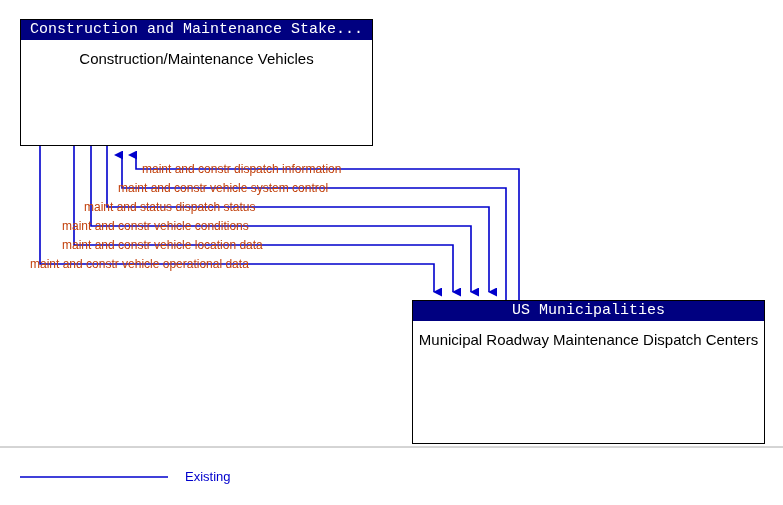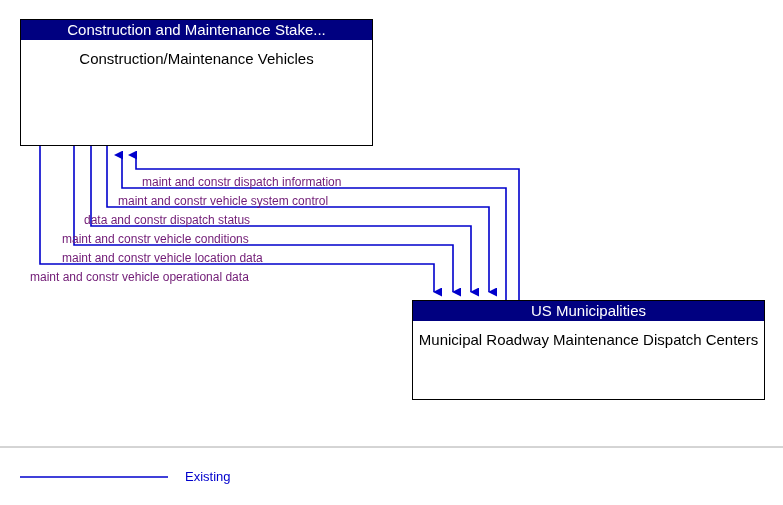--- a/index.html
+++ b/index.html
@@ -29,21 +29,21 @@
   }
   .node-header {
     background: #000080;
     color: #ffffff;
     font-size: 15px;
     line-height: 19px;
     height: 20px;
     text-align: center;
     white-space: nowrap;
     overflow: hidden;
-    font-family: Liberation Sans, sans-serif;
+    font-family: Liberation Mono, monospace;
   }
   .node-title {
     color: #000000;
     font-size: 15px;
     line-height: 19px;
     text-align: center;
     padding-top: 9px;
     padding-left: 4px;
     padding-right: 4px;
     font-family: "Liberation Sans", sans-serif;
@@ -51,31 +51,30 @@
   #box-construction {
     left: 20px;
     top: 19px;
     width: 353px;
     height: 127px;
   }
   #box-municipal {
     left: 412px;
     top: 300px;
     width: 353px;
-    height: 100px;
+    height: 144px;
   }
   .flow-label {
     position: absolute;
-    color: #701a75;
+    color: #c2410c;
     font-size: 12px;
     line-height: 14px;
     white-space: nowrap;
     font-family: "Liberation Sans", sans-serif;
     z-index: 6;
-    margin-top: 13px;
   }
   .legend-label {
     position: absolute;
     color: #0000cc;
     font-size: 13px;
     line-height: 15px;
     white-space: nowrap;
     font-family: "Liberation Sans", sans-serif;
     z-index: 6;
   }
@@ -130,21 +129,21 @@
 
 <div class="node-box" id="box-municipal">
   <div class="node-header">US Municipalities</div>
   <div class="node-title">Municipal Roadway Maintenance Dispatch Centers</div>
 </div>
 
 <div class="flow-label" style="left:142px; top:162px;">maint and constr dispatch information</div>
 
 <div class="flow-label" style="left:118px; top:181px;">maint and constr vehicle system control</div>
 
-<div class="flow-label" style="left:84px; top:200px;">data and constr dispatch status</div>
+<div class="flow-label" style="left:84px; top:200px;">maint and status dispatch status</div>
 
 <div class="flow-label" style="left:62px; top:219px;">maint and constr vehicle conditions</div>
 
 <div class="flow-label" style="left:62px; top:238px;text-align:center;">maint and constr vehicle location data</div>
 
 <div class="flow-label" style="left:30px; top:257px;">maint and constr vehicle operational data</div>
 
 <div class="legend-label" style="left:185px; top:469px;">Existing</div>
 
 </body></html>

